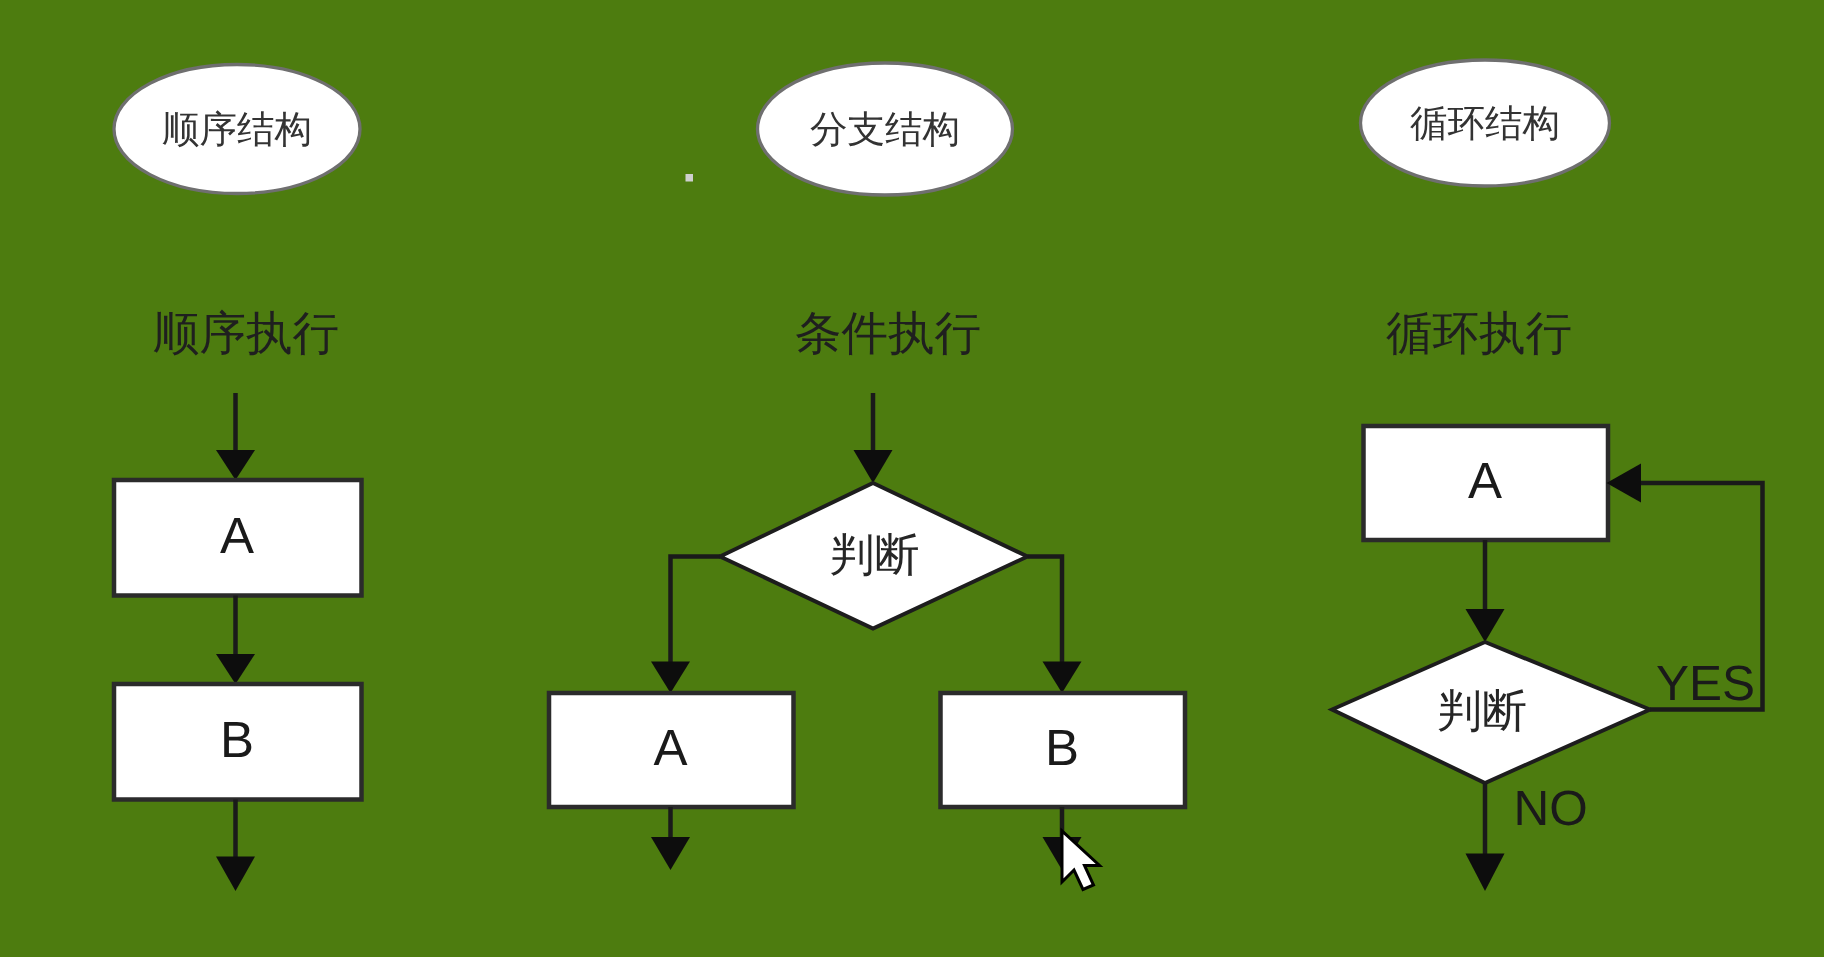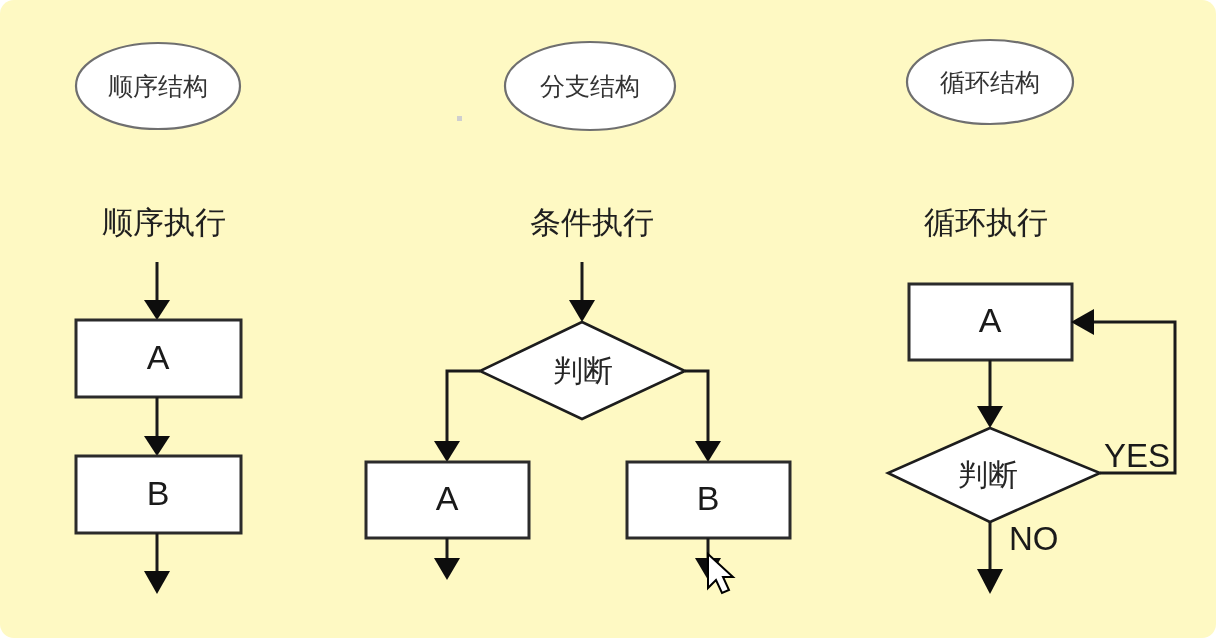--- a/index.html
+++ b/index.html
@@ -11,22 +11,21 @@
     width: 1216px;
     height: 638px;
     font-family: "Liberation Sans", "DejaVu Sans", sans-serif;
     overflow: hidden;
     position: relative;
   }
   #diagram-root {
     position: relative;
     width: 1216px;
     height: 638px;
-    background: #fef9c3;
-    border-radius: 14px;
+    background: #4d7c0f;
   }
   svg#flow-svg {
     display: block;
     width: 1216px;
     height: 638px;
   }
   .shape-stroke {
     fill: #ffffff;
     stroke: #2b2b2b;
     stroke-width: 3;

